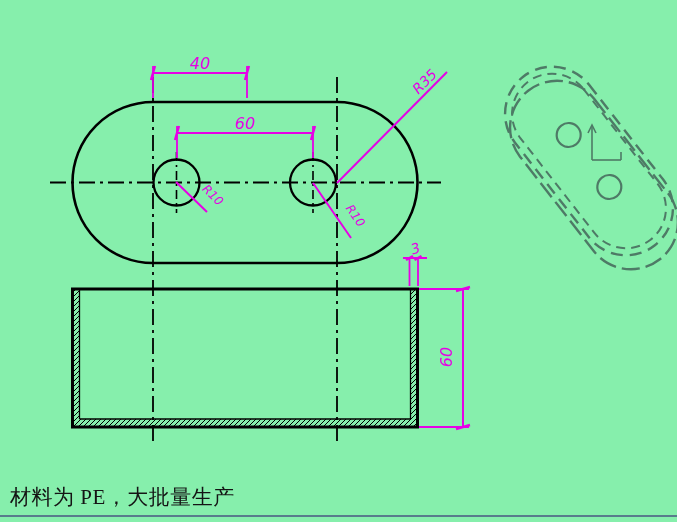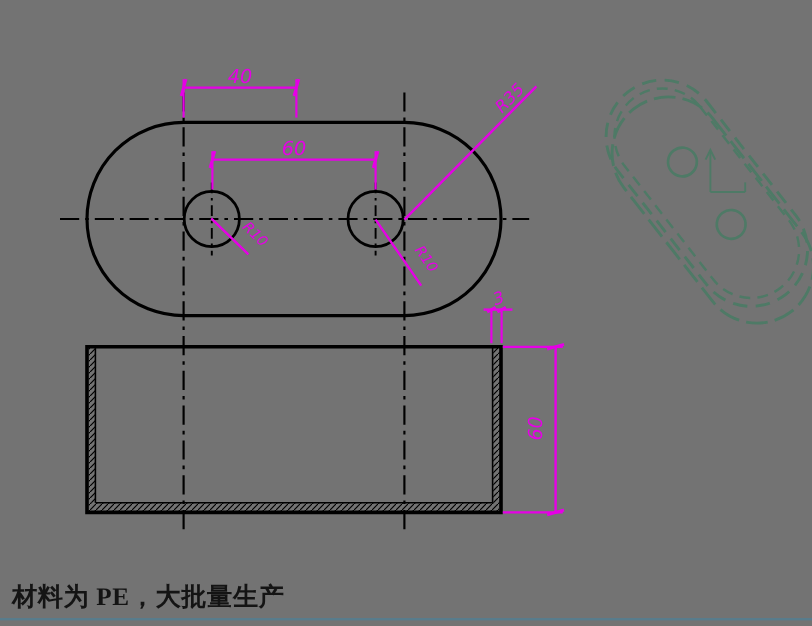--- a/index.html
+++ b/index.html
@@ -1,35 +1,35 @@
 <!DOCTYPE html>
 <html><head>
 <meta charset="utf-8">
 <style>
   html,body{margin:0;padding:0;background:#fff;}
   #stage{
     position:relative;
     width:677px;height:522px;
-    background:#737373;
+    background:#86efac;
     overflow:hidden;
     font-family:"DejaVu Sans", sans-serif;
   }
   #cad-svg{position:absolute;left:0;top:0;}
   .dim-text{
     fill:#e600e6;
     font-family:"DejaVu Sans", sans-serif;
     font-style:italic;
     font-weight:500;
   }
   .note{
     position:absolute;
     left:10px;
     top:483px;
     font-family:"Liberation Serif","DejaVu Serif",serif;
-    font-weight:bold;
+    font-weight:normal;
     font-size:21px;
     color:#141414;
     letter-spacing:0.5px;
     white-space:nowrap;
   }
   .divider{
     position:absolute;
     left:0;top:515px;
     width:677px;height:2px;
     background:#587c8c;

